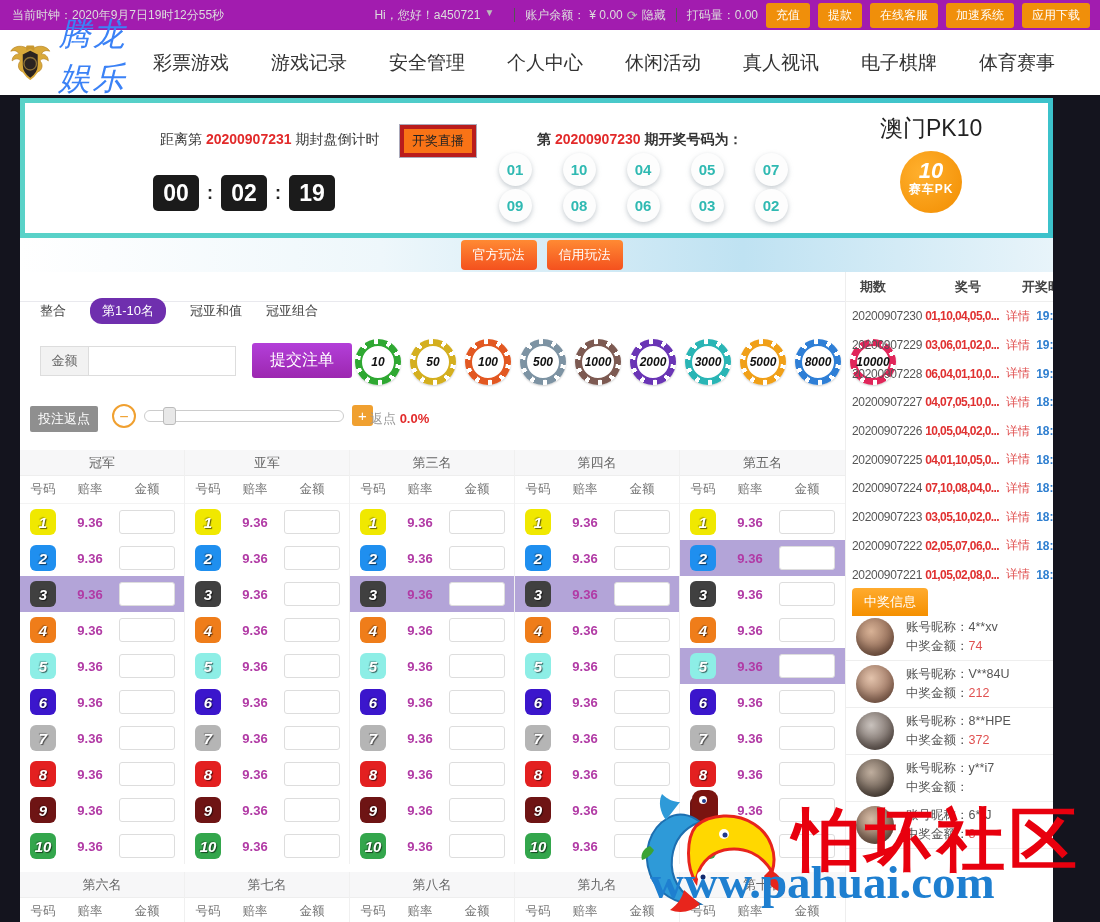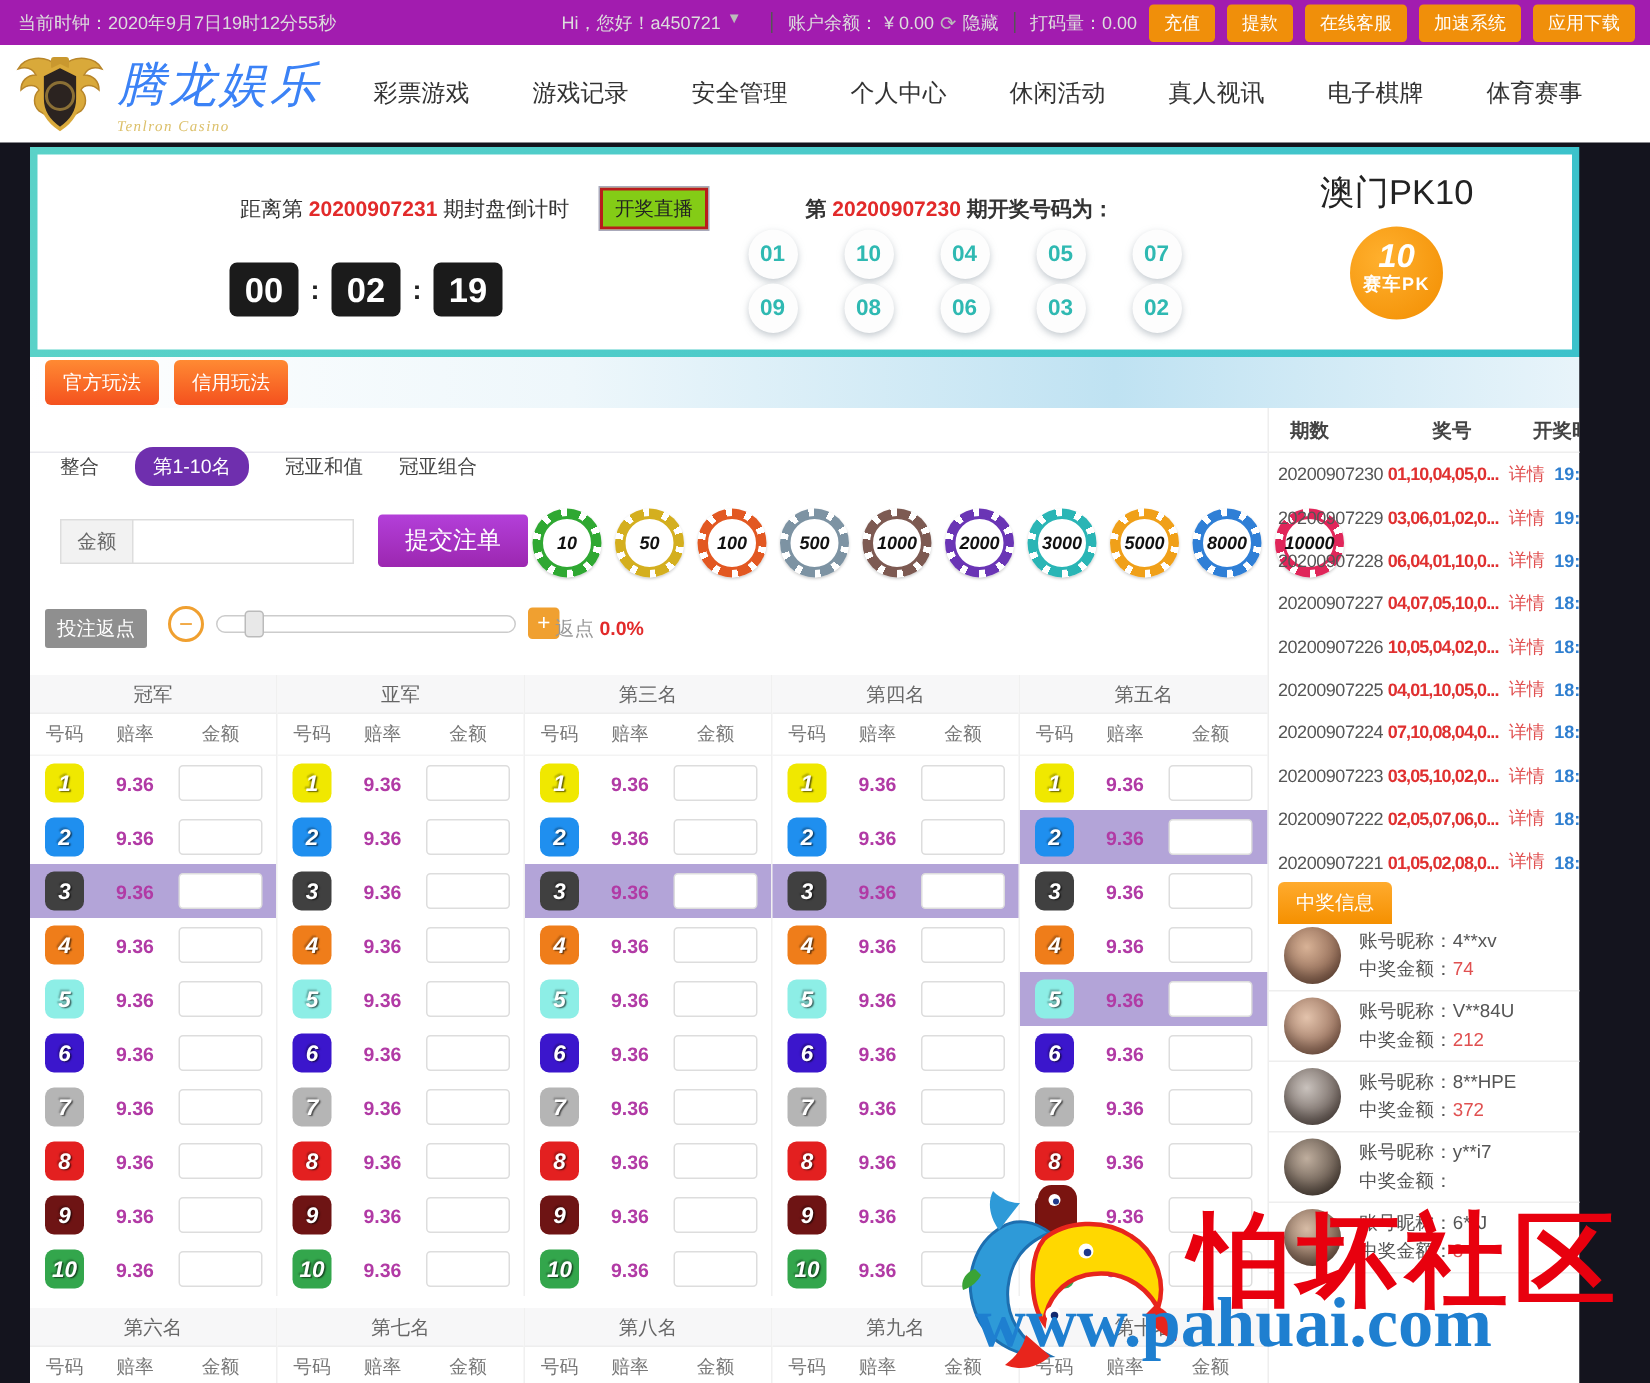--- a/index.html
+++ b/index.html
@@ -18,44 +18,44 @@
   .tbtn { background:#f08f0a; color:#fff; border:none; border-radius:3px; font-size:12px; padding:4px 10px; margin-left:8px; cursor:pointer; white-space:nowrap; }
   .tbtn:last-child { margin-right:10px; }
 
   
   .navbar { position:absolute; left:0; top:30px; width:1100px; height:65px; background:#fff; display:flex; align-items:center; box-shadow:0 1px 2px rgba(0,0,0,.15); }
   .brand { display:flex; align-items:center; margin-left:8px; width:230px; }
   .brand-text { margin-left:6px; }
   .brand-name { font-size:32px; font-weight:normal; font-style:italic; color:#3b82f6; letter-spacing:2px; }
   .brand-sub { font-size:10px; font-style:italic; color:#dcc06a; letter-spacing:1px;font-family:Liberation Serif, serif; }
   .nav-items { display:flex; gap:42px; margin-left:auto; margin-right:45px; }
-  .nav-item { font-size:16px; color:#333; cursor:pointer; white-space:nowrap;font-family:Liberation Mono, monospace; }
+  .nav-item { font-size:19px; color:#333; cursor:pointer; white-space:nowrap;font-family:Liberation Mono, monospace; }
 
   
   .page { position:absolute; left:20px; top:98px; width:1033px; height:824px; overflow:hidden; }
 
   
   .banner { position:absolute; left:0; top:0; width:1033px; height:140px; background:linear-gradient(90deg,#5ad2c8,#3cc2cb); padding:5px; }
   .banner-in { position:relative; width:100%; height:100%; background:#fff; }
   .cd-line { position:absolute; left:135px; top:28px; font-size:14px; color:#333; }
   .red-num { color:#e22a2a; font-weight:bold; }
-  .live-btn { position:absolute; left:375px; top:22px; border:2px solid #b91c1c; outline:1px solid #aab; background:#84cc16; font-size:13px; color:#222; padding:3px 8px; cursor:pointer; }
+  .live-btn { position:absolute; left:375px; top:22px; border:4px solid #b91c1c; outline:1px solid #aab; background:#f97316; font-size:13px; color:#222; padding:3px 8px; cursor:pointer; }
   .cd-boxes { position:absolute; left:128px; top:72px; display:flex; align-items:center; gap:8px; }
   .cd-box { width:46px; height:36px; background:#1b1b1b; border-radius:5px; color:#fff; font-size:23px; font-weight:bold; display:flex; align-items:center; justify-content:center; }
   .cd-colon { font-size:18px; font-weight:bold; color:#222; }
   .res-line { position:absolute; left:512px; top:28px; font-size:14px; color:#333; font-weight:bold; }
   .balls { position:absolute; left:458px; top:48px; display:grid; grid-template-columns:repeat(5,64px); grid-auto-rows:36px; }
   .ball { width:33px; height:33px; margin:auto; border-radius:50%; background:#fdfdfd; box-shadow:0 2px 5px rgba(150,160,170,.55); color:#2fb9b2; font-size:15px; font-weight:bold; display:flex; align-items:center; justify-content:center; }
   .game-title { position:absolute; left:855px; top:10px; font-size:23px; color:#222; }
   .pk-logo { position:absolute; left:875px; top:48px; width:62px; height:62px; border-radius:50%; background:radial-gradient(circle at 35% 35%,#ffb02e,#f28d00); color:#fff; text-align:center; }
   .pk-logo .l1 { font-size:22px; font-weight:bold; font-style:italic; margin-top:10px; line-height:20px; }
   .pk-logo .l2 { font-size:12px; font-weight:bold; letter-spacing:1px; }
 
   
-  .strip { position:absolute; left:0; top:140px; width:1033px; height:34px; background:linear-gradient(90deg,#ffffff 0%,#eef7fb 35%,#bfe2f2 70%,#e8f4fa 100%); display:flex; align-items:center; }
+  .strip { position:absolute; left:0; top:140px; width:1033px; height:34px; background:linear-gradient(90deg,#ffffff 0%,#eef7fb 35%,#bfe2f2 70%,#e8f4fa 100%); display:flex; align-items:center;justify-content:center; }
   .play-tab { background:linear-gradient(180deg,#ff8a33,#f4511e); color:#fff; font-size:13px; border:none; border-radius:4px; padding:6px 12px; margin-left:10px; cursor:pointer; }
 
   
   .content { position:absolute; left:0; top:174px; width:1033px; height:650px; background:#fff; }
   .bet-panel { position:absolute; left:0; top:0; width:825px; height:650px; }
   .sidebar { position:absolute; left:825px; top:0; width:230px; height:650px; border-left:1px solid #eee; }
 
   
   .subtabs { height:30px; display:flex; align-items:center; gap:24px; padding-left:20px; border-bottom:1px solid #e9e9ee; }
   .subtab { font-size:13px; color:#444; cursor:pointer;margin-top:48px; }

